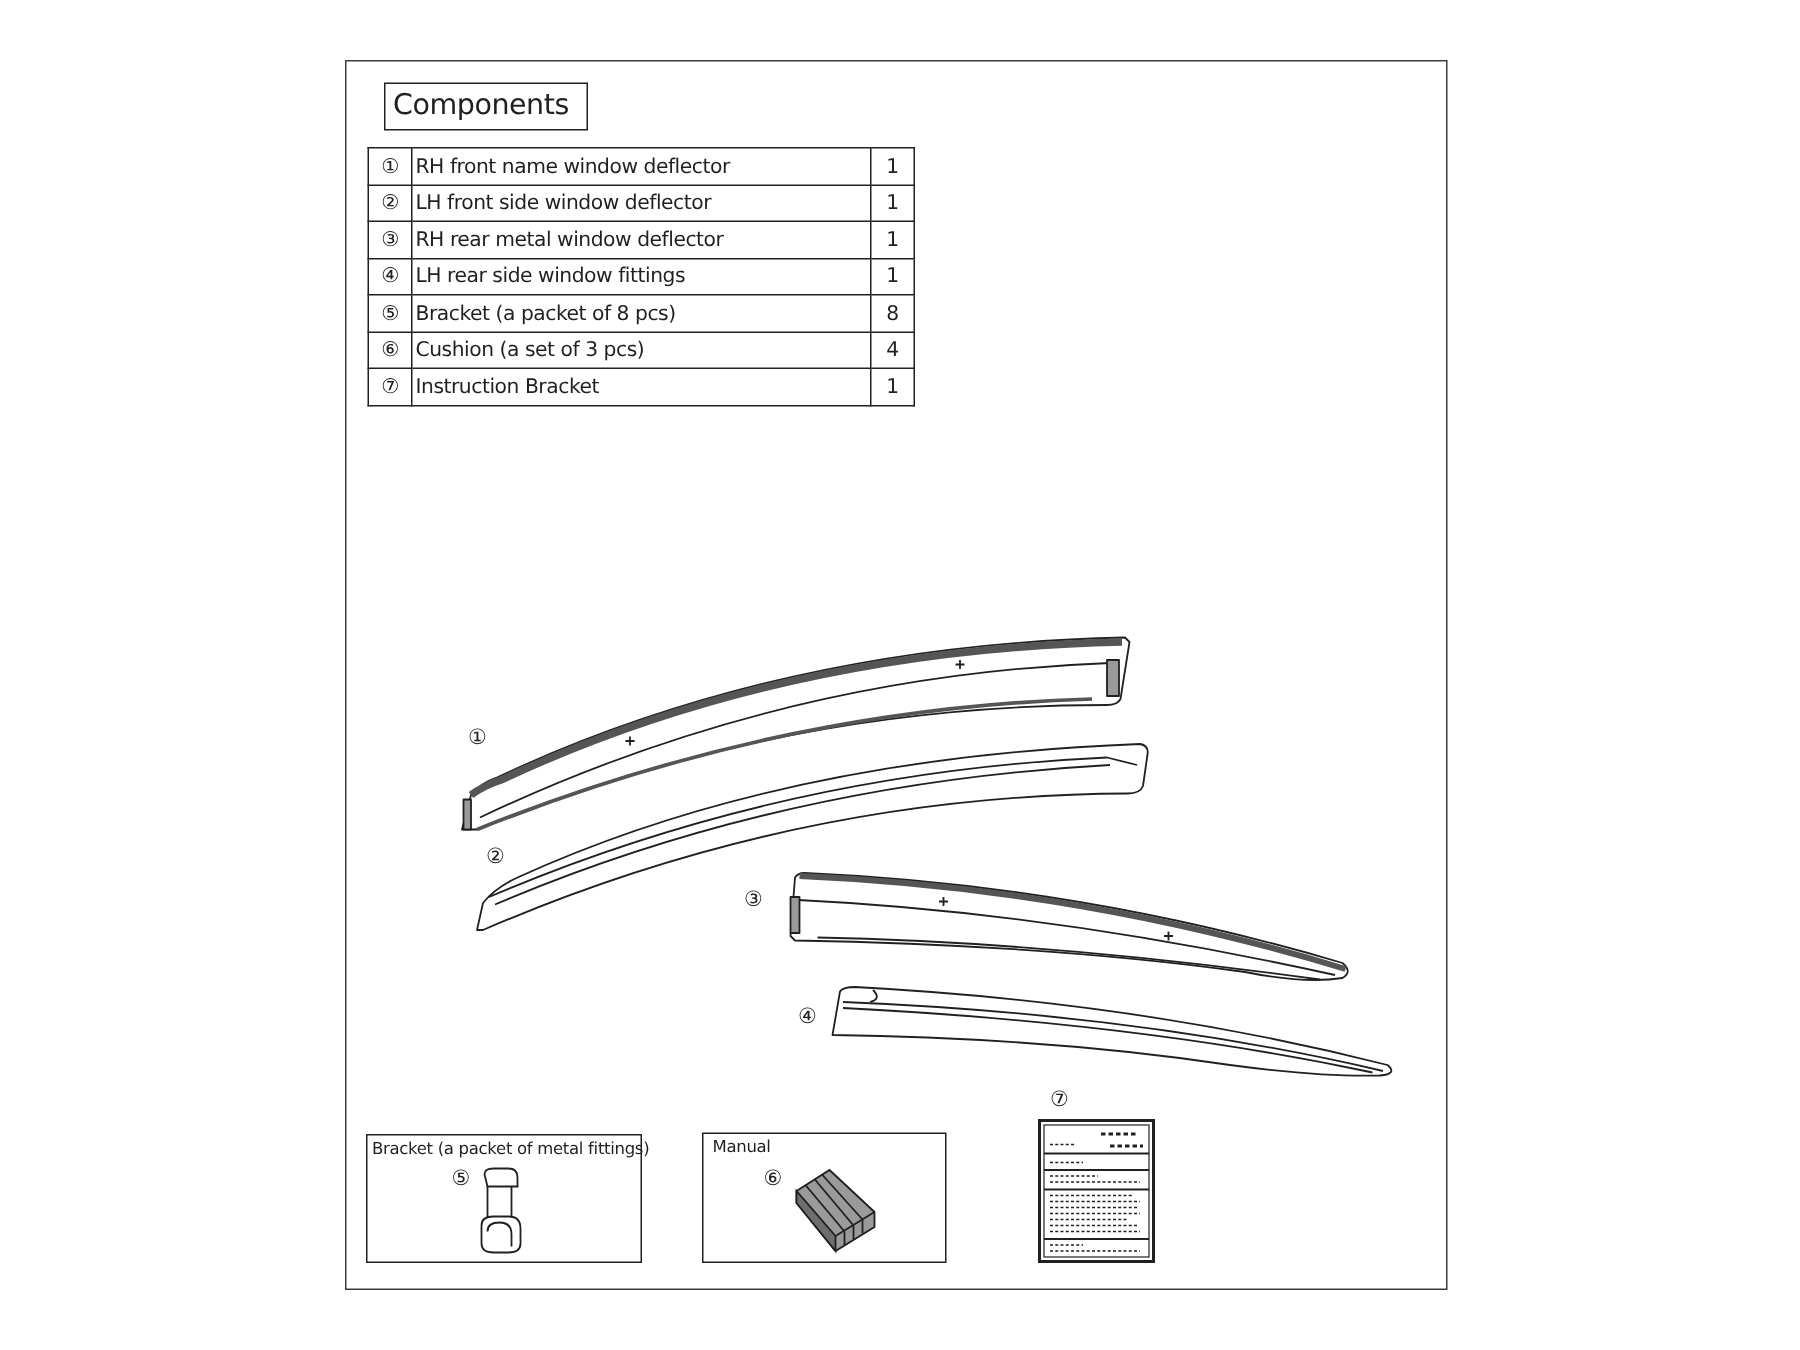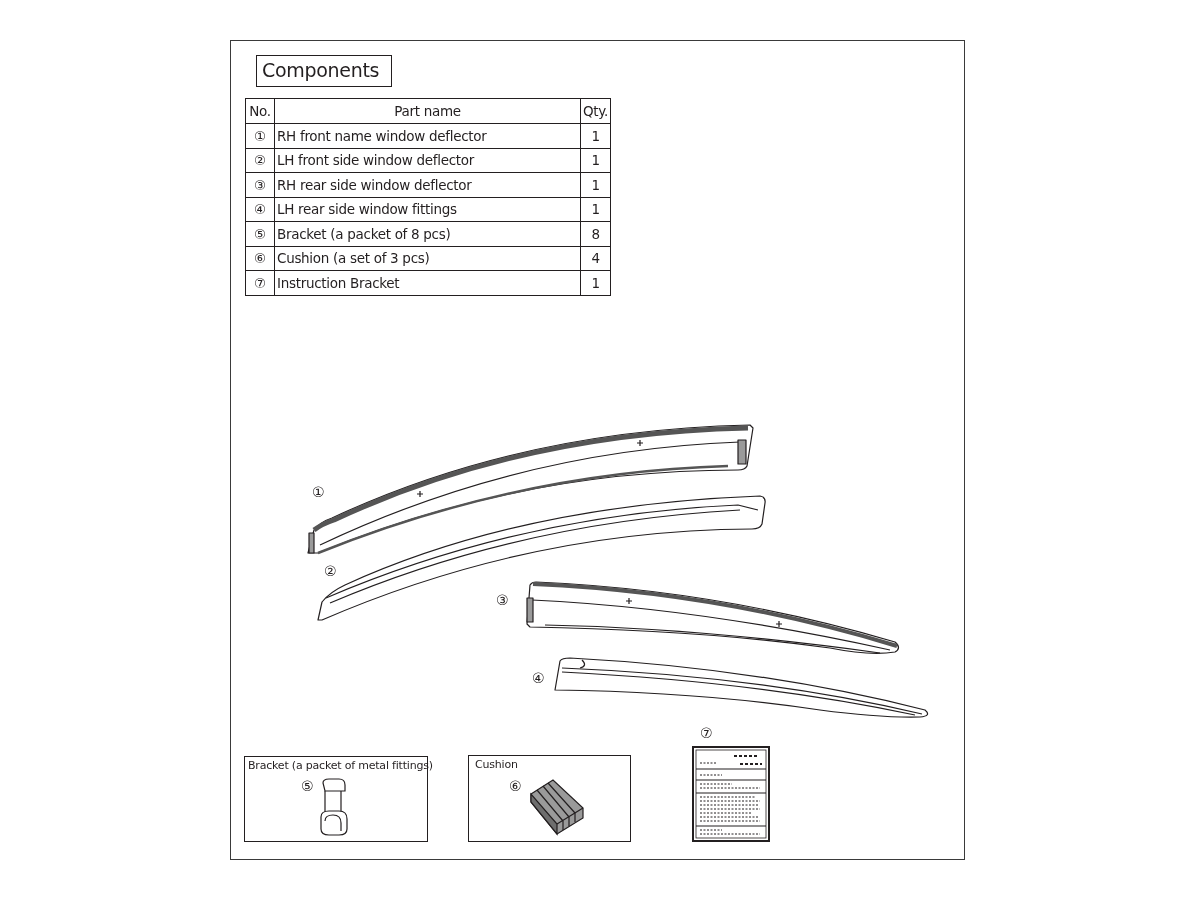--- a/index.html
+++ b/index.html
@@ -26,38 +26,33 @@
 </style>
 </head>
 <body>
 
 <div class="frame"></div>
 
 <div class="title-box">Components</div>
 
 <table class="parts">
   <tbody>
-      <tr>
-    <th class="c-no">No.</th>
-    <th class="c-name">Part name</th>
-    <th class="c-qty">Qty.</th>
-  </tr>
   <tr>
     <td class="c-no">①</td>
     <td class="c-name">RH front name window deflector</td>
     <td class="c-qty">1</td>
   </tr>
   <tr>
     <td class="c-no">②</td>
     <td class="c-name">LH front side window deflector</td>
     <td class="c-qty">1</td>
   </tr>
   <tr>
     <td class="c-no">③</td>
-    <td class="c-name">RH rear side window deflector</td>
+    <td class="c-name">RH rear metal window deflector</td>
     <td class="c-qty">1</td>
   </tr>
   <tr>
     <td class="c-no">④</td>
     <td class="c-name">LH rear side window fittings</td>
     <td class="c-qty">1</td>
   </tr>
   <tr>
     <td class="c-no">⑤</td>
     <td class="c-name">Bracket (a packet of 8 pcs)</td>
@@ -125,21 +120,21 @@
     <g fill="#fff" stroke="#231f20" stroke-width="1.2">
       <path d="M8,6 Q8,2 14,2 L24,2 Q30,2 30,8 L30,14 L10,14 Z"></path>
       <path d="M10,14 L10,36 M26,14 L26,36"></path>
       <path d="M6,40 Q6,34 14,34 L24,34 Q32,34 32,42 L32,52 Q32,58 24,58 L14,58 Q6,58 6,52 Z"></path>
       <path d="M10,44 Q10,38 18,38 Q26,38 26,46 L26,54"></path>
     </g>
   </svg>
 </div>
 
 <div class="box" style="left:468px;top:755px;width:163px;height:87px;">
-  <div class="box-caption" style="left:6px;">Cushion</div>
+  <div class="box-caption" style="left:6px;">Manual</div>
   <div class="label" style="left:40px;top:22px;">⑥</div>
   <svg style="position:absolute;left:58px;top:20px;" width="64" height="62" viewBox="0 0 64 62">
     <g stroke="#231f20" stroke-width="1.2">
       <path d="M4,18 L26,4 L56,32 L56,42 L30,58 L4,26 Z" fill="#9a9a9a"></path>
       <path d="M4,18 L4,26 L30,58 L30,48 Z" fill="#6e6e6e"></path>
       <path d="M30,48 L56,32" fill="none"></path>
       <path d="M10,14 L36,45 M16,10 L42,41 M21,7 L48,37" fill="none"></path>
       <path d="M36,45 L36,54 M42,41 L42,50 M48,37 L48,46" fill="none"></path>
     </g>
   </svg>

